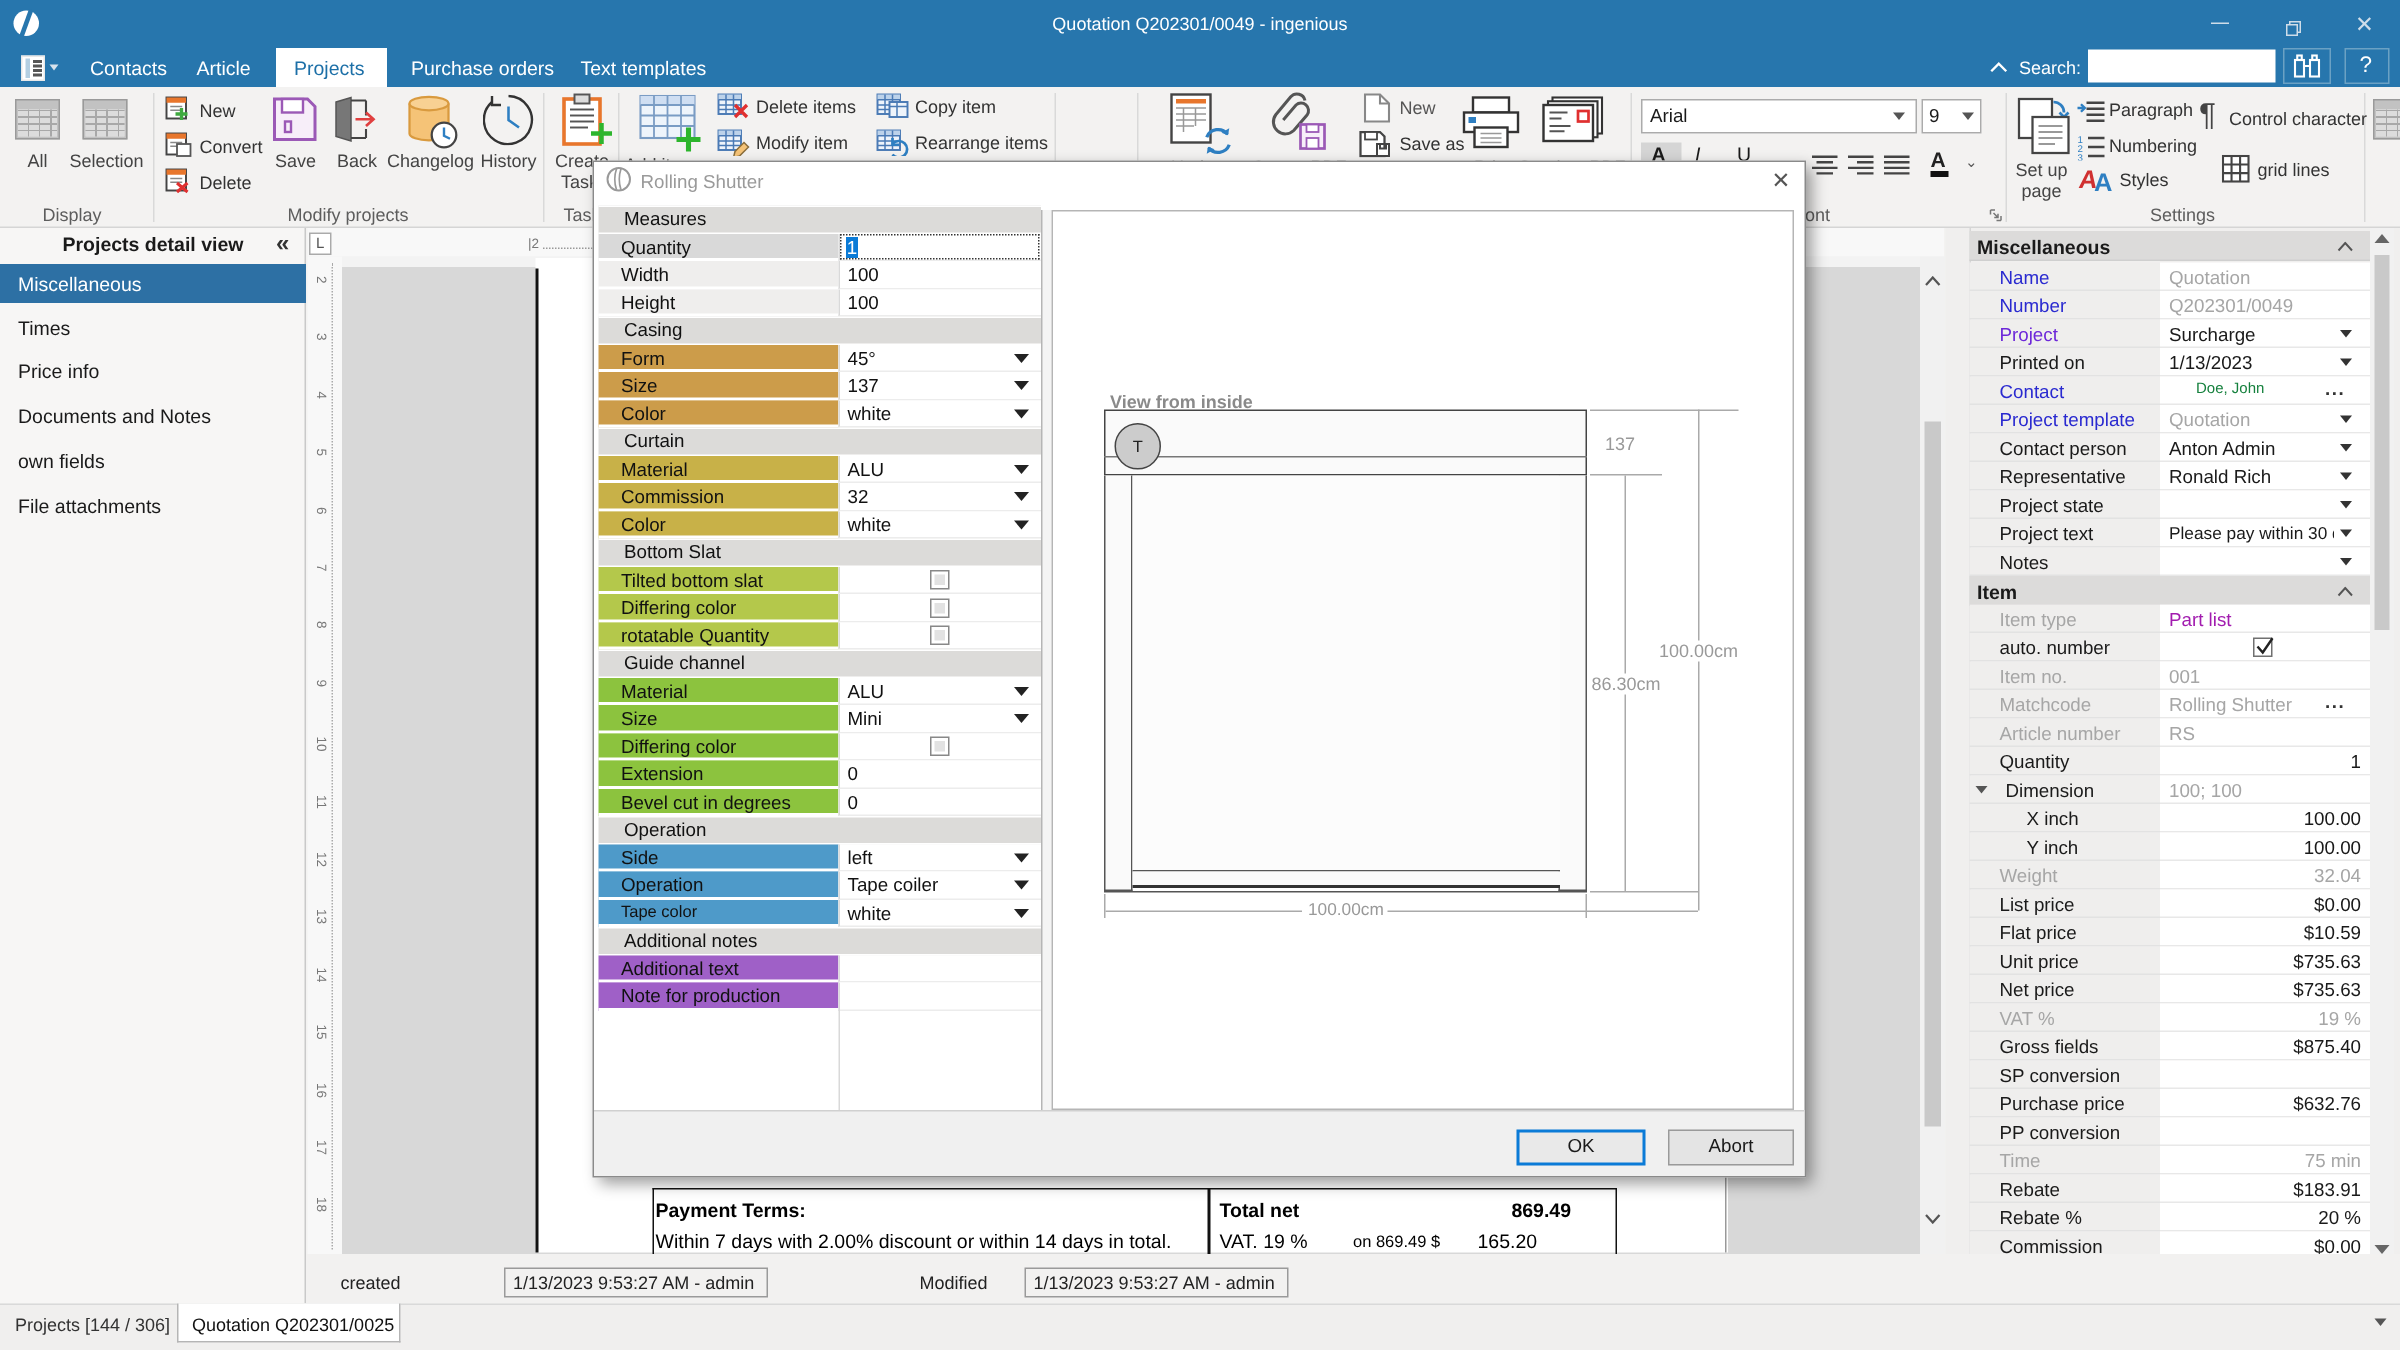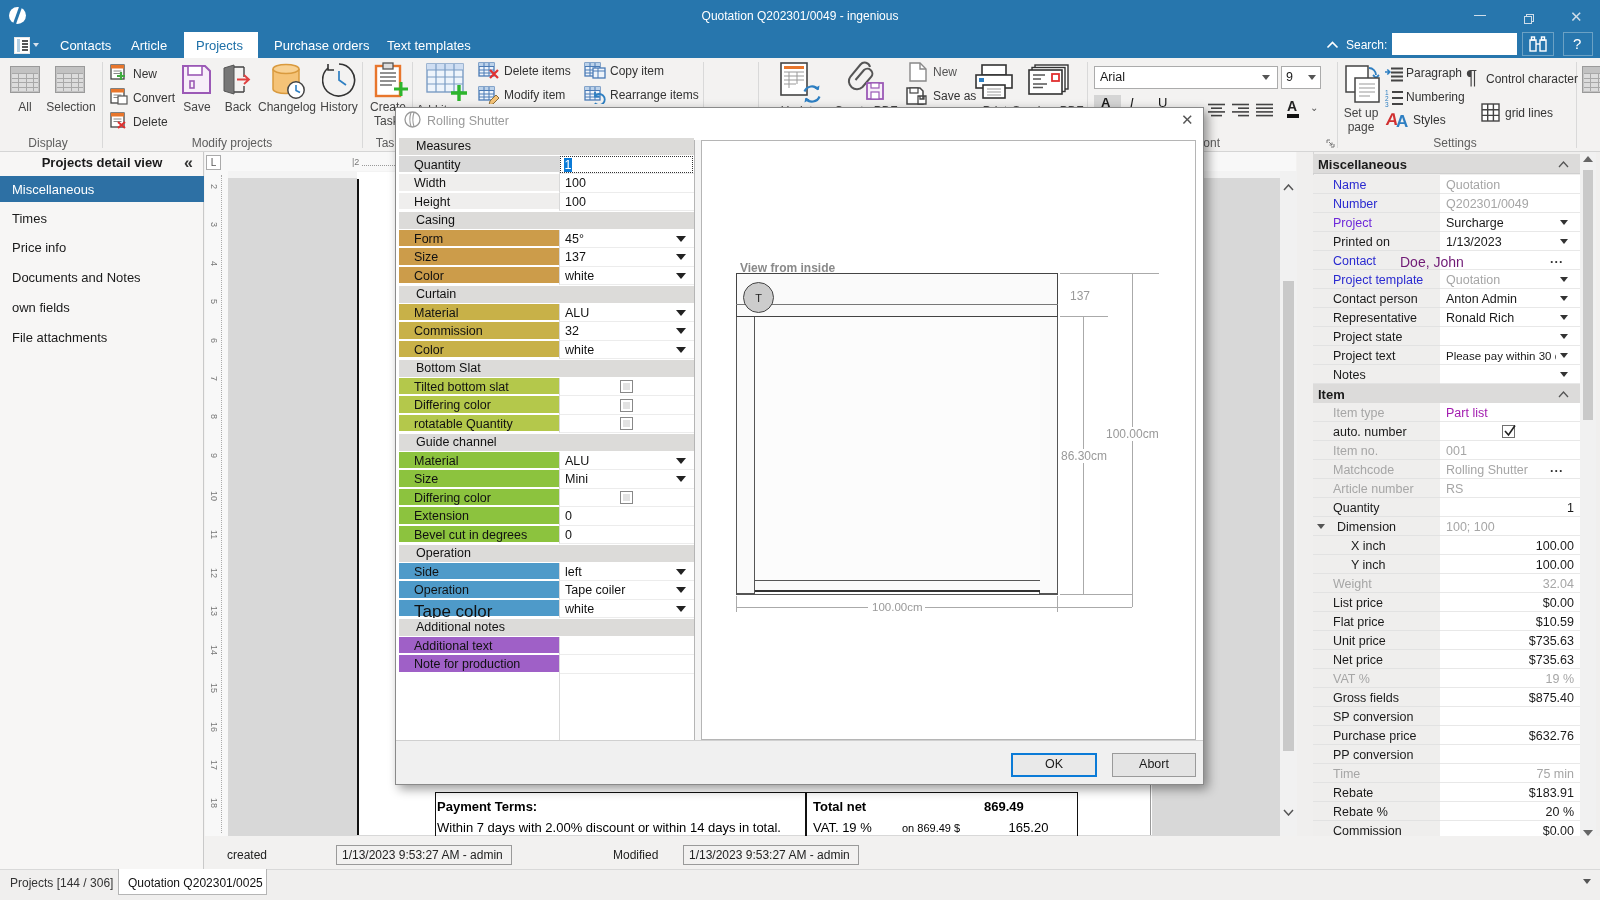--- a/index.html
+++ b/index.html
@@ -335,24 +335,24 @@
 
 <div class="ab" style="left:357px;top:172px;width:795px;height:663px;background:#fff"></div>
 <div class="ab" style="left:357px;top:179px;width:1.5px;height:656px;background:#111"></div>
 <div class="ab" style="left:1150px;top:179px;width:1px;height:656px;background:#999"></div>
 
 <div class="ab" style="left:435px;top:792px;width:643px;height:44px;border:1.5px solid #111;border-bottom:none"></div>
 <div class="ab" style="left:805px;top:792px;width:1.5px;height:44px;background:#111"></div>
 <div class="ab" style="left:437px;top:799px;font-weight:bold;font-size:13px;color:#000">Payment Terms:</div>
 <div class="ab" style="left:437px;top:820px;font-size:13px;color:#000">Within 7 days with 2.00% discount or within 14 days in total.</div>
 <div class="ab" style="left:813px;top:799px;font-weight:bold;font-size:13px;color:#000">Total net</div>
-<div class="ab" style="left:984px;top:799px;width:87px;font-weight:bold;font-size:13px;color:#000;text-align:left">869.49</div>
+<div class="ab" style="left:984px;top:799px;width:87px;font-weight:bold;font-size:13px;color:#000;text-align:center">869.49</div>
 <div class="ab" style="left:813px;top:820px;font-size:13px;color:#000">VAT. 19 %</div>
 <div class="ab" style="left:902px;top:822px;font-size:11px;color:#000">on 869.49 $</div>
-<div class="ab" style="left:985px;top:820px;width:87px;font-size:13px;color:#000;text-align:center">165.20</div>
+<div class="ab" style="left:985px;top:820px;width:87px;font-size:13px;color:#000;text-align:left">165.20</div>
 
 <div class="ab" style="left:1280px;top:171px;width:17px;height:665px;background:#f1f1f1"></div>
 <svg class="ab" style="left:1283px;top:184px" width="11" height="7" viewBox="0 0 11 7">
     <path d="M1 6 L5.5 1 L10 6" fill="none" stroke="#555" stroke-width="1.5"></path>
   </svg>
 <div class="ab" style="left:1283px;top:281px;width:11px;height:470px;background:#c9c9c9"></div>
 <svg class="ab" style="left:1283px;top:809px" width="11" height="7" viewBox="0 0 11 7">
     <path d="M1 1 L5.5 6 L10 1" fill="none" stroke="#555" stroke-width="1.5"></path>
   </svg>
 
@@ -378,21 +378,21 @@
 <div class="ab" style="left:1446px;top:216px;font-size:12.5px;color:#1a1a1a;white-space:nowrap">Surcharge</div>
 <div class="ab" style="left:1560px;top:220px;width:0;height:0;border-left:4.5px solid transparent;border-right:4.5px solid transparent;border-top:5.5px solid #333"></div>
 <div class="ab" style="left:1313px;top:232px;width:127px;height:19px;background:#efeeed;border-bottom:1px solid #e2e2e2"></div>
 <div class="ab" style="left:1440px;top:232px;width:140px;height:19px;background:#fff;border-bottom:1px solid #e8e8e8"></div>
 <div class="ab" style="left:1333px;top:235px;font-size:12.5px;color:#1a1a1a;white-space:nowrap">Printed on</div>
 <div class="ab" style="left:1446px;top:235px;font-size:12.5px;color:#1a1a1a;white-space:nowrap">1/13/2023</div>
 <div class="ab" style="left:1560px;top:239px;width:0;height:0;border-left:4.5px solid transparent;border-right:4.5px solid transparent;border-top:5.5px solid #333"></div>
 <div class="ab" style="left:1313px;top:251px;width:127px;height:19px;background:#efeeed;border-bottom:1px solid #e2e2e2"></div>
 <div class="ab" style="left:1440px;top:251px;width:140px;height:19px;background:#fff;border-bottom:1px solid #e8e8e8"></div>
 <div class="ab" style="left:1333px;top:254px;font-size:12.5px;color:#2a2ad0;white-space:nowrap">Contact</div>
-<div class="ab" style="left:1400px;top:254px;font-size:14px;color:#701a75;white-space:nowrap">Doe, John</div>
+<div class="ab" style="left:1464px;top:254px;font-size:10px;color:#15803d;white-space:nowrap">Doe, John</div>
 <div class="ab" style="left:1550px;top:252px;font-size:12.5px;color:#333;font-weight:bold;letter-spacing:1px">...</div>
 <div class="ab" style="left:1313px;top:270px;width:127px;height:19px;background:#efeeed;border-bottom:1px solid #e2e2e2"></div>
 <div class="ab" style="left:1440px;top:270px;width:140px;height:19px;background:#fff;border-bottom:1px solid #e8e8e8"></div>
 <div class="ab" style="left:1333px;top:273px;font-size:12.5px;color:#2a2ad0;white-space:nowrap">Project template</div>
 <div class="ab" style="left:1446px;top:273px;font-size:12.5px;color:#a6a6a6;white-space:nowrap">Quotation</div>
 <div class="ab" style="left:1560px;top:277px;width:0;height:0;border-left:4.5px solid transparent;border-right:4.5px solid transparent;border-top:5.5px solid #333"></div>
 <div class="ab" style="left:1313px;top:289px;width:127px;height:19px;background:#efeeed;border-bottom:1px solid #e2e2e2"></div>
 <div class="ab" style="left:1440px;top:289px;width:140px;height:19px;background:#fff;border-bottom:1px solid #e8e8e8"></div>
 <div class="ab" style="left:1333px;top:292px;font-size:12.5px;color:#1a1a1a;white-space:nowrap">Contact person</div>
 <div class="ab" style="left:1446px;top:292px;font-size:12.5px;color:#1a1a1a;white-space:nowrap">Anton Admin</div>
@@ -638,21 +638,21 @@
 <div class="ab" style="left:414px;top:564.5px;font-size:12.5px;color:#111;white-space:nowrap">Side</div>
 <div class="ab" style="left:559px;top:562.5px;width:135px;height:18.5px;background:#fff;border-bottom:1px solid #ececec;border-left:1px solid #d9d9d9"></div>
 <div class="ab" style="left:565px;top:564.5px;font-size:12.5px;color:#111">left</div>
 <div class="ab" style="left:676px;top:568.5px;width:0;height:0;border-left:5px solid transparent;border-right:5px solid transparent;border-top:6px solid #222"></div>
 <div class="ab" style="left:399px;top:581.0px;width:160px;height:18.5px;background:#4e9ac9;border-bottom:2px solid #fff"></div>
 <div class="ab" style="left:414px;top:583.0px;font-size:12.5px;color:#111;white-space:nowrap">Operation</div>
 <div class="ab" style="left:559px;top:581.0px;width:135px;height:18.5px;background:#fff;border-bottom:1px solid #ececec;border-left:1px solid #d9d9d9"></div>
 <div class="ab" style="left:565px;top:583.0px;font-size:12.5px;color:#111">Tape coiler</div>
 <div class="ab" style="left:676px;top:587.0px;width:0;height:0;border-left:5px solid transparent;border-right:5px solid transparent;border-top:6px solid #222"></div>
 <div class="ab" style="left:399px;top:599.5px;width:160px;height:18.5px;background:#4e9ac9;border-bottom:2px solid #fff"></div>
-<div class="ab" style="left:414px;top:601.5px;font-size:17px;color:#111;white-space:nowrap">Tape color</div>
+<div class="ab" style="left:414px;top:601.5px;font-size:11px;color:#111;white-space:nowrap">Tape color</div>
 <div class="ab" style="left:559px;top:599.5px;width:135px;height:18.5px;background:#fff;border-bottom:1px solid #ececec;border-left:1px solid #d9d9d9"></div>
 <div class="ab" style="left:565px;top:601.5px;font-size:12.5px;color:#111">white</div>
 <div class="ab" style="left:676px;top:605.5px;width:0;height:0;border-left:5px solid transparent;border-right:5px solid transparent;border-top:6px solid #222"></div>
 <div class="ab" style="left:399px;top:618.0px;width:295px;height:18.5px;background:#dcdbd9;border-bottom:1px solid #fff;border-top:1px solid #fff"></div>
 <div class="ab" style="left:416px;top:620.0px;font-size:12.5px;color:#111">Additional notes</div>
 <div class="ab" style="left:399px;top:636.5px;width:160px;height:18.5px;background:#9f60c7;border-bottom:2px solid #fff"></div>
 <div class="ab" style="left:414px;top:638.5px;font-size:12.5px;color:#111;white-space:nowrap">Additional text</div>
 <div class="ab" style="left:559px;top:636.5px;width:135px;height:18.5px;background:#fff;border-bottom:1px solid #ececec;border-left:1px solid #d9d9d9"></div>
 <div class="ab" style="left:399px;top:655.0px;width:160px;height:18.5px;background:#9f60c7;border-bottom:2px solid #fff"></div>
 <div class="ab" style="left:414px;top:657.0px;font-size:12.5px;color:#111;white-space:nowrap">Note for production</div>

